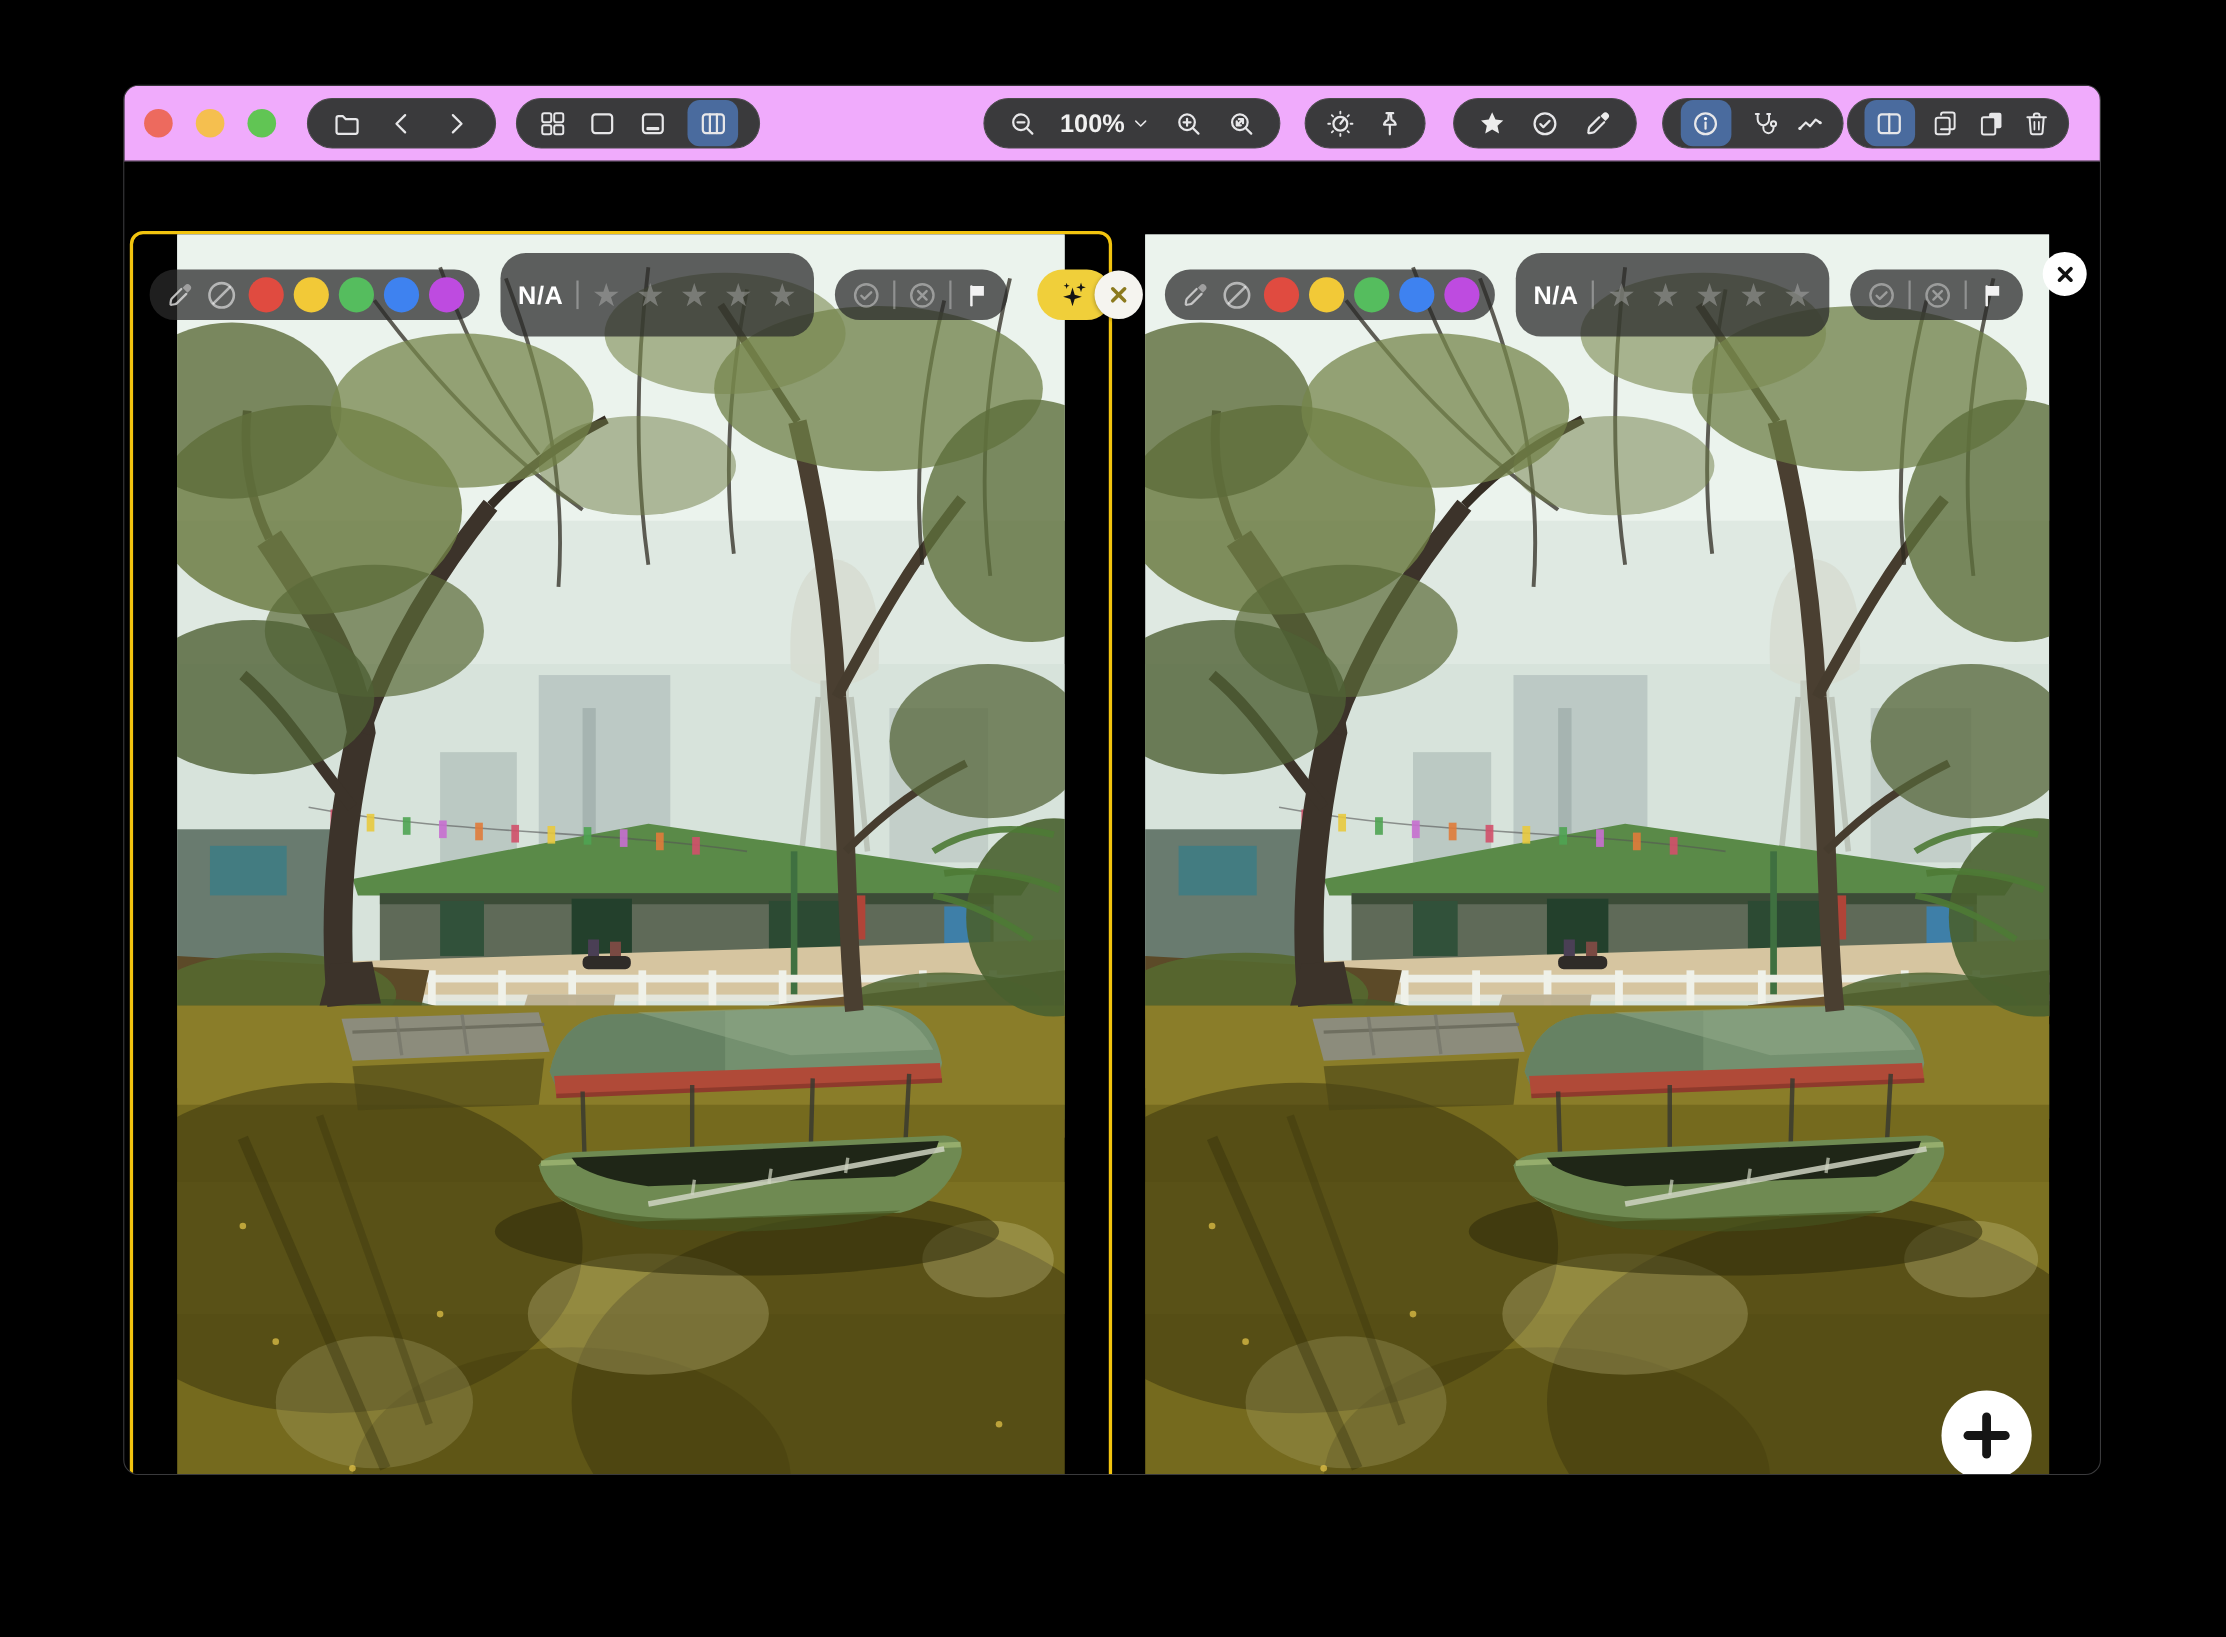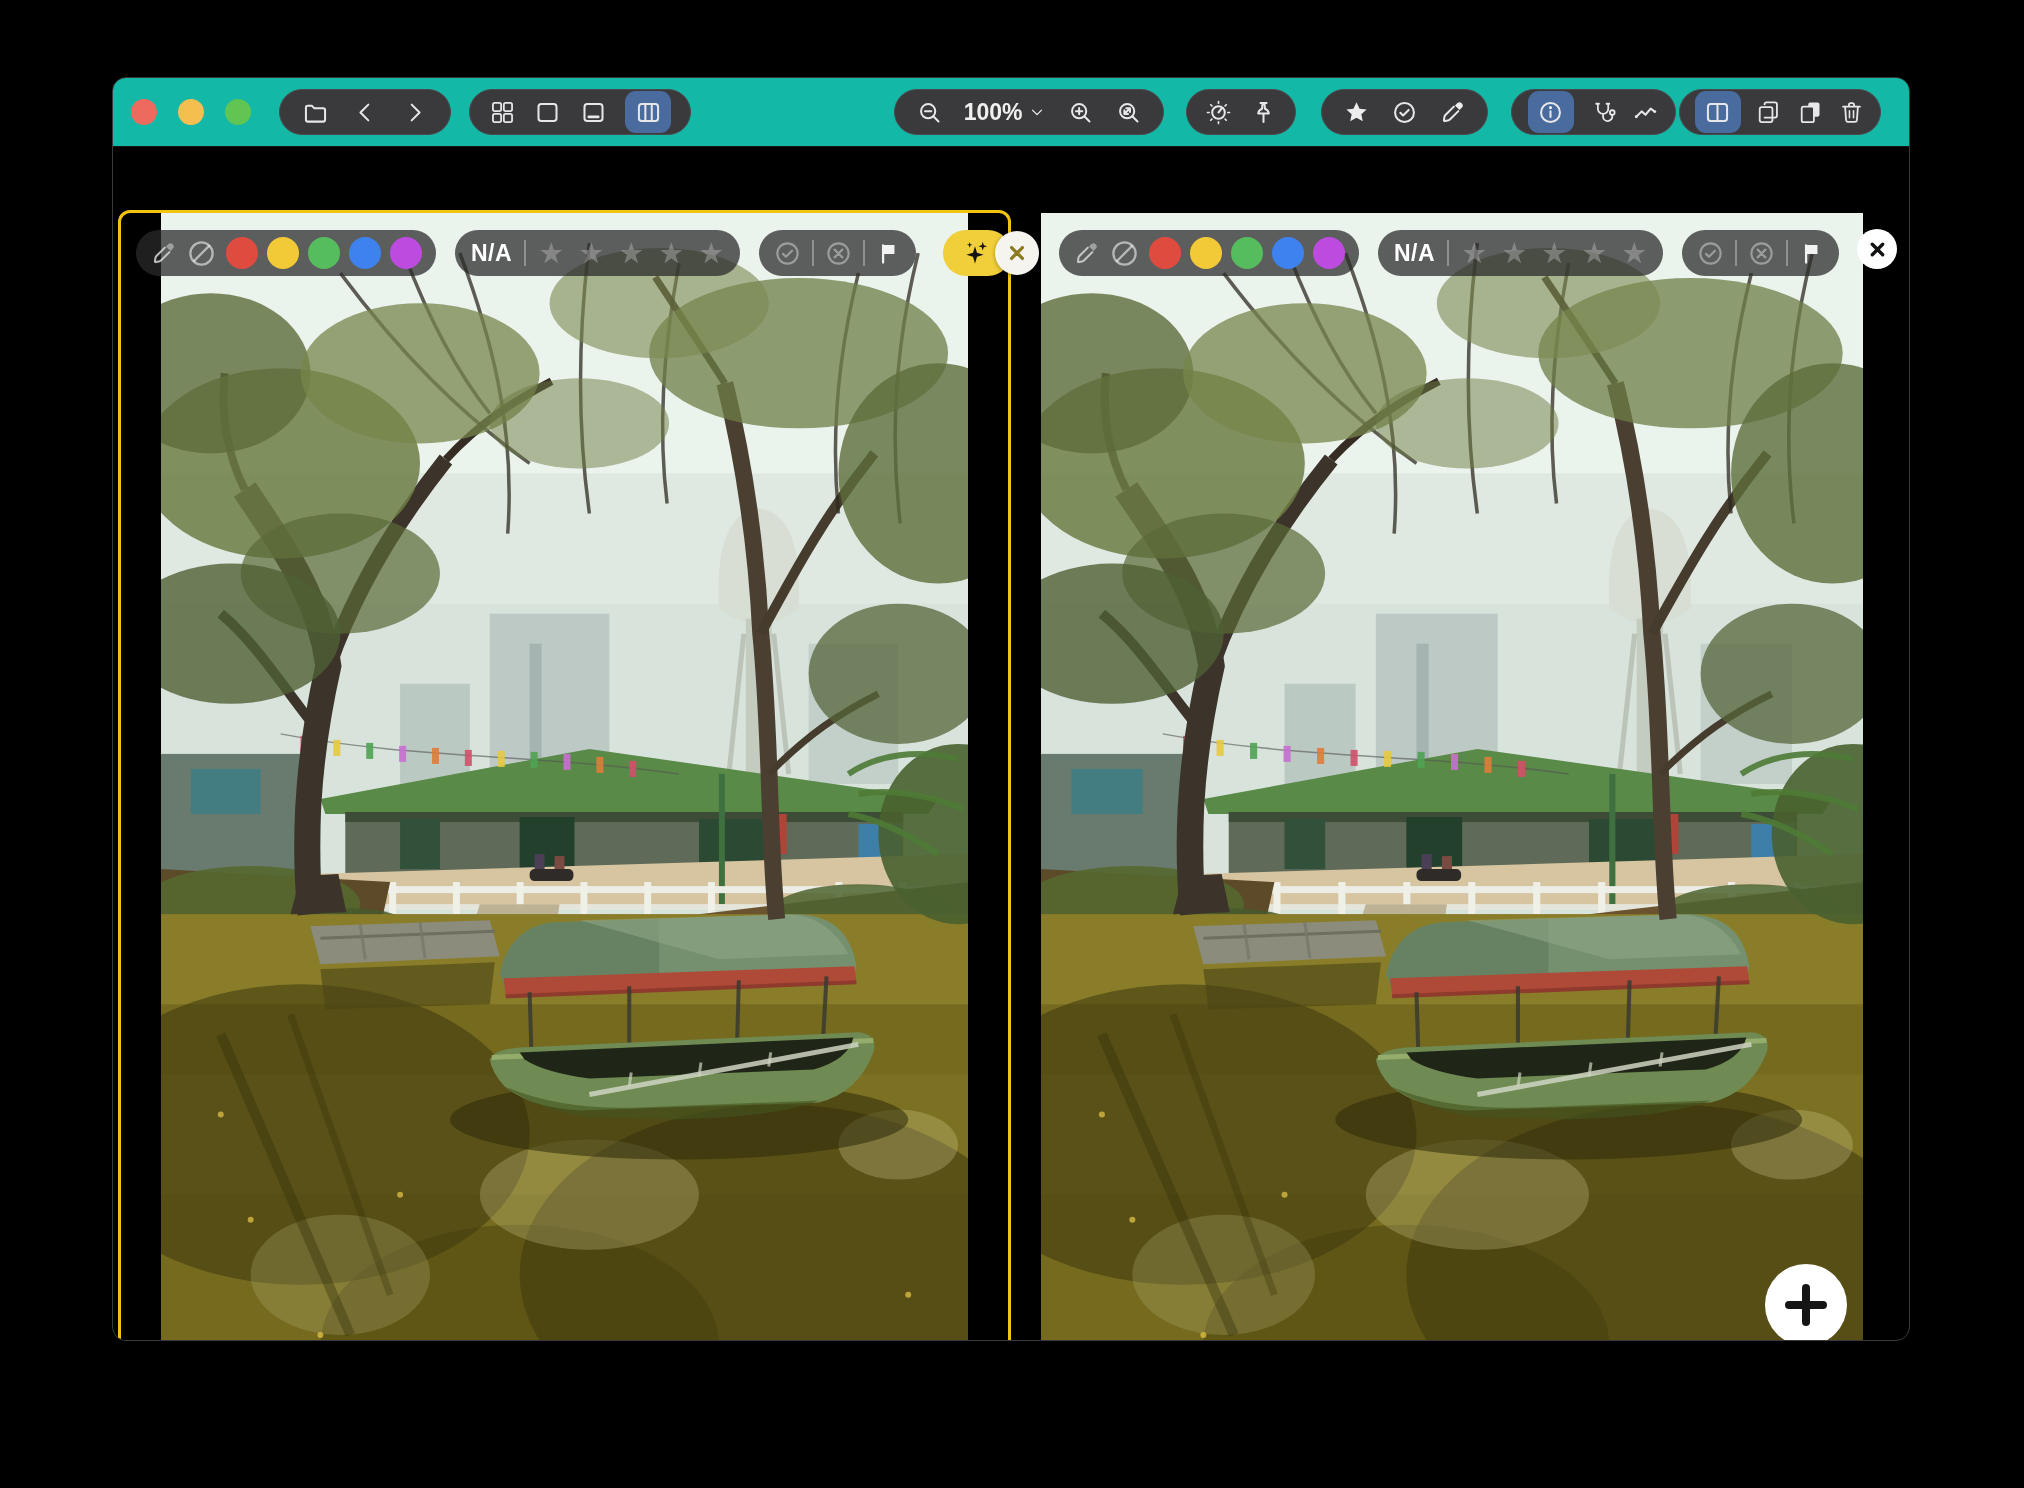--- a/index.html
+++ b/index.html
@@ -1,20 +1,20 @@
 <!DOCTYPE html>
 <html><head>
 <meta charset="utf-8">
 <style>
   html,body{margin:0;padding:0;background:#000;}
   .stage{position:relative;width:2024px;height:1488px;background:#000;overflow:hidden;
          font-family:"Liberation Sans",sans-serif;color:#fff;}
   .window{position:absolute;left:112px;top:77px;width:1798px;height:1264px;background:#000;
           border-radius:14px;border:1px solid #3a3a3c;box-sizing:border-box;overflow:hidden;}
-  .titlebar{position:relative;height:68px;background:#14b8a6;border-bottom:1px solid #151515;}
+  .titlebar{position:relative;height:68px;background:#f0abfc;border-bottom:1px solid #151515;}
   .tl-group{position:absolute;left:18px;top:21px;display:flex;gap:21px;}
   .tl{width:26px;height:26px;border-radius:50%;}
   .pill{position:absolute;top:11px;height:46px;border-radius:23px;background:#3a3a3c;
         border:1px solid #4b4b4d;box-sizing:border-box;display:flex;align-items:center;
         justify-content:space-evenly;}
   .ic{width:27px;height:27px;stroke:#e7e7e9;fill:none;stroke-width:1.8;stroke-linecap:round;stroke-linejoin:round;display:block;}
   .ic.small{width:18px;height:18px;}
   .btn{display:flex;align-items:center;justify-content:center;width:46px;height:42px;border-radius:11px;}
   .btn.active{background:#4a6b9e;}
   .zoomlabel{display:flex;align-items:center;gap:6px;font-size:23px;font-weight:700;color:#f0f0f0;}
@@ -24,21 +24,21 @@
   .pane-left{left:5px;top:63px;width:893px;height:1198px;border:3px solid #f2c40f;border-radius:12px;box-sizing:border-box;display:flex;justify-content:center;}
   .pane-right{left:928px;top:66px;width:822px;height:1192px;}
   .photo-wrap{position:relative;width:807px;height:100%;}
   .pane-right .photo-wrap{width:822px;}
   .photo-wrap svg.scene{width:100%;height:100%;display:block;}
   
   .overlay-row{position:absolute;top:17px;left:15px;display:flex;gap:19px;align-items:center;}
   .pane-right .overlay-row{left:18px;}
   .opill{height:46px;border-radius:23px;background:rgba(42,42,42,.74);display:flex;align-items:center;}
   .opill.tools{padding:0 14px;gap:9px;}
-  .opill.rating{padding:0 16px;gap:12px;}
+  .opill.rating{padding:15px 16px;gap:12px;}
   .opill.flags{padding:0 14px;gap:10px;}
   .dot{width:32px;height:32px;border-radius:50%;}
   .na{font-size:23px;font-weight:700;color:#fff;letter-spacing:.5px;}
   .vsep{width:2px;height:26px;background:rgba(255,255,255,.32);}
   .star{font-family:"DejaVu Sans",sans-serif;font-size:29px;line-height:29px;color:rgba(200,200,200,.38);}
   .star-row{display:flex;gap:14px;align-items:center;}
   .dim{opacity:.55;}
   .edit-badge{display:flex;align-items:center;margin-left:8px;}
   .badge-pill{width:68px;height:46px;border-radius:23px;background:#f0cf3a;display:flex;align-items:center;justify-content:center;}
   .badge-x{width:44px;height:44px;border-radius:50%;background:#f5f4ef;margin-left:-16px;display:flex;align-items:center;justify-content:center;box-shadow:0 1px 4px rgba(0,0,0,.35);}

